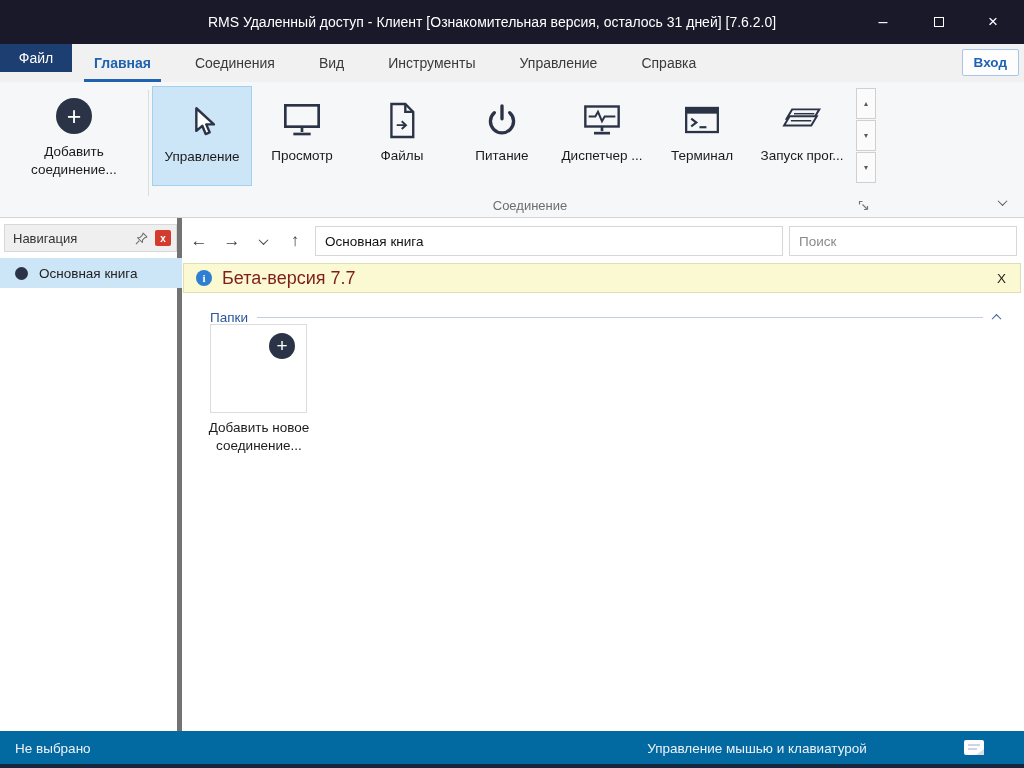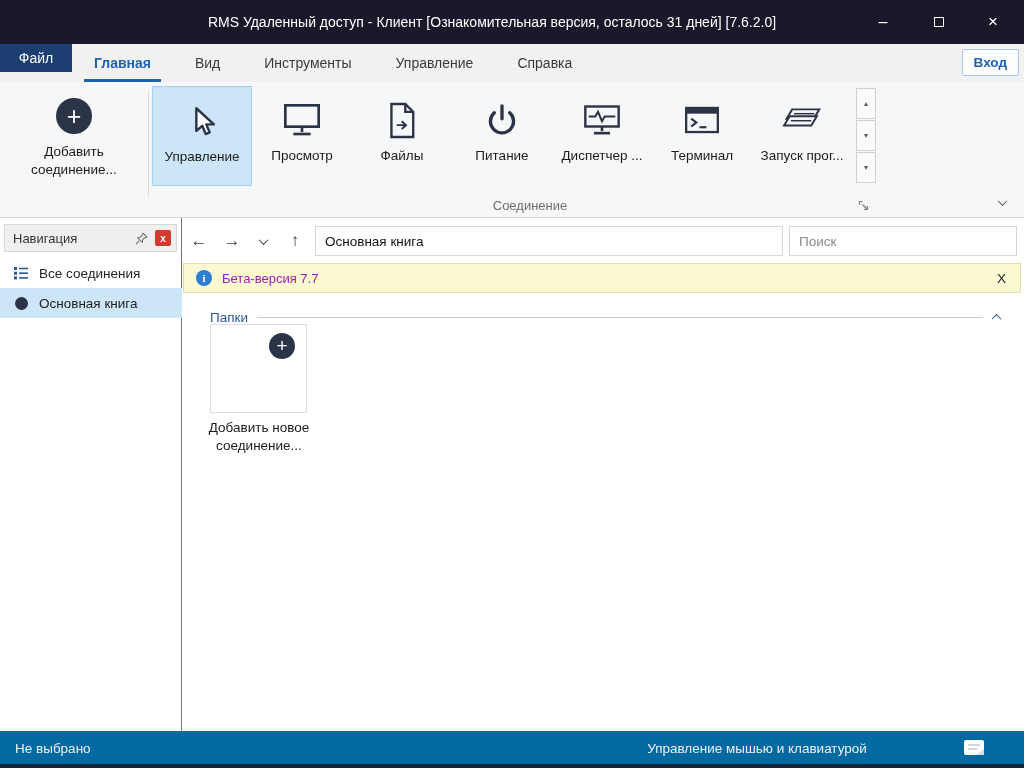--- a/index.html
+++ b/index.html
@@ -42,21 +42,21 @@
                 display:flex; align-items:center; justify-content:center; font-size:8px; }
   .dialog-launcher { position:absolute; left:858px; top:115px; width:12px; height:12px; }
   .ribbon-collapse { position:absolute; left:994px; top:112px; width:16px; height:16px; color:#5a5a5a; display:flex; align-items:center; justify-content:center; }
 
   .chev { display:inline-block; width:7px; height:7px; border-right:1.6px solid currentColor; border-bottom:1.6px solid currentColor; }
   .chev.down { transform:rotate(45deg) translate(-1px,-1px); }
   .chev.up { transform:rotate(-135deg) translate(-1px,-1px); }
 
   
   .main { position:absolute; left:0; top:218px; width:1024px; height:513px; background:#ffffff; }
-  .sidepanel { position:absolute; left:0; top:0; width:182px; height:513px; border-right:1px solid #737373; background:#ffffff; }
+  .sidepanel { position:absolute; left:0; top:0; width:182px; height:513px; border-right:5px solid #737373; background:#ffffff; }
   .nav-header { position:absolute; left:4px; top:6px; width:173px; height:28px; background:#efefef; border:1px solid #d8d8d8; display:flex; align-items:center; }
   .nav-title { flex:1; margin-left:8px; font-size:13px; color:#333333; }
   .pin-icon { margin-right:7px; display:flex; }
   .nav-close { width:16px; height:16px; margin-right:5px; background:#d23b2e; border-radius:2px; color:#ffffff;
                font-size:10px; font-weight:bold; display:flex; align-items:center; justify-content:center; }
   .nav-items { position:absolute; left:0; top:40px; width:182px; }
   .nav-item { height:30px; display:flex; align-items:center; gap:10px; padding-left:13px; font-size:13.5px; color:#222222; }
   .nav-item.active { background:#cde6f7; }
   .nav-item .ic { width:16px; display:flex; justify-content:center; }
   .book-dot { width:13px; height:13px; border-radius:50%; background:#2b3346; }
@@ -66,21 +66,21 @@
   .tb-back { left:4px; } .tb-fwd { left:37px; } .tb-chev { left:68px; color:#3f3f3f; } .tb-up { left:100px; }
   .addr { position:absolute; left:133px; top:8px; width:468px; height:30px; border:1px solid #d7d7d7; background:#ffffff;
           font-size:13.5px; color:#111111; padding-left:9px; font-family:"Liberation Sans", sans-serif; }
   .search { position:absolute; left:607px; top:8px; width:228px; height:30px; border:1px solid #d7d7d7; background:#ffffff;
             font-size:13.5px; color:#222222; padding-left:9px; font-family:"Liberation Sans", sans-serif; }
   .search::placeholder { color:#8a8a8a; opacity:1; }
 
   .notif { position:absolute; left:1px; top:45px; width:838px; height:30px; background:#fbf9d1; border:1px solid #e0ddb2; display:flex; align-items:center; }
   .info-circle { width:16px; height:16px; border-radius:50%; background:#2e7ed1; color:#ffffff; margin-left:12px;
                  font-size:11px; font-weight:bold; display:flex; align-items:center; justify-content:center; font-family:"Liberation Serif", serif; }
-  .notif-text { margin-left:10px; font-size:13px; color:#a21caf; }
+  .notif-text { margin-left:10px; font-size:18px; color:#7f1d1d; }
   .notif-close { margin-left:auto; margin-right:14px; font-size:13.5px; color:#222222; }
 
   .folders-hdr { position:absolute; left:28px; top:91px; width:790px; height:16px; display:flex; align-items:center; }
   .folders-title { font-size:13.5px; color:#2b579a; }
   .folders-line { flex:1; height:1px; background:#c3cede; margin-left:9px; }
   .folders-chev { margin-left:10px; color:#2b579a; display:flex; align-items:center; }
 
   .tile { position:absolute; left:28px; top:106px; width:97px; height:89px; border:1px solid #dcdcdc; background:#ffffff; }
   .tile-plus { position:absolute; left:58px; top:8px; width:26px; height:26px; border-radius:50%; background:#2b3346; color:#ffffff;
                display:flex; align-items:center; justify-content:center; font-size:19px; line-height:24px; }
@@ -106,20 +106,21 @@
   </div>
   <div class="win-btn btn-close">
     <span>×</span>
   </div>
 </div>
 
 <div class="tabrow">
   <div class="file-btn">Файл</div>
   <div class="tabs">
     <div class="tab active">Главная</div>
+    <div class="tab">Соединения</div>
     <div class="tab">Вид</div>
     <div class="tab">Инструменты</div>
     <div class="tab">Управление</div>
     <div class="tab">Справка</div>
   </div>
   <div class="login-btn">Вход</div>
 </div>
 
 <div class="ribbon">
 
@@ -239,33 +240,20 @@
       <span class="nav-title">Навигация</span>
       <span class="pin-icon">
         <svg width="13" height="13" viewBox="0 0 14 14">
           <path d="M8.7 1.2 L12.8 5.3 L10.6 6.1 L8.2 8.5 L7.9 11.3 L2.7 6.1 L5.5 5.8 L7.9 3.4 Z" fill="none" stroke="#6b6b6b" stroke-width="1.1" stroke-linejoin="round"></path>
           <line x1="1" y1="13" x2="4.6" y2="9.4" stroke="#6b6b6b" stroke-width="1.1"></line>
         </svg>
       </span>
       <span class="nav-close">x</span>
     </div>
     <div class="nav-items">
-      <div class="nav-item">
-        <span class="ic">
-          <svg width="16" height="16" viewBox="0 0 16 16">
-            <rect x="1" y="2" width="3" height="3" fill="#2b579a"></rect>
-            <line x1="6" y1="3.5" x2="15" y2="3.5" stroke="#2b579a" stroke-width="1.6"></line>
-            <rect x="1" y="6.7" width="3" height="3" fill="#2b579a"></rect>
-            <line x1="6" y1="8.2" x2="15" y2="8.2" stroke="#2b579a" stroke-width="1.6"></line>
-            <rect x="1" y="11.4" width="3" height="3" fill="#2b579a"></rect>
-            <line x1="6" y1="12.9" x2="15" y2="12.9" stroke="#2b579a" stroke-width="1.6"></line>
-          </svg>
-        </span>
-        <span>Все соединения</span>
-      </div>
       <div class="nav-item active">
         <span class="ic">
           <span class="book-dot"></span>
         </span>
         <span>Основная книга</span>
       </div>
     </div>
   </div>
 
   <div class="content">

